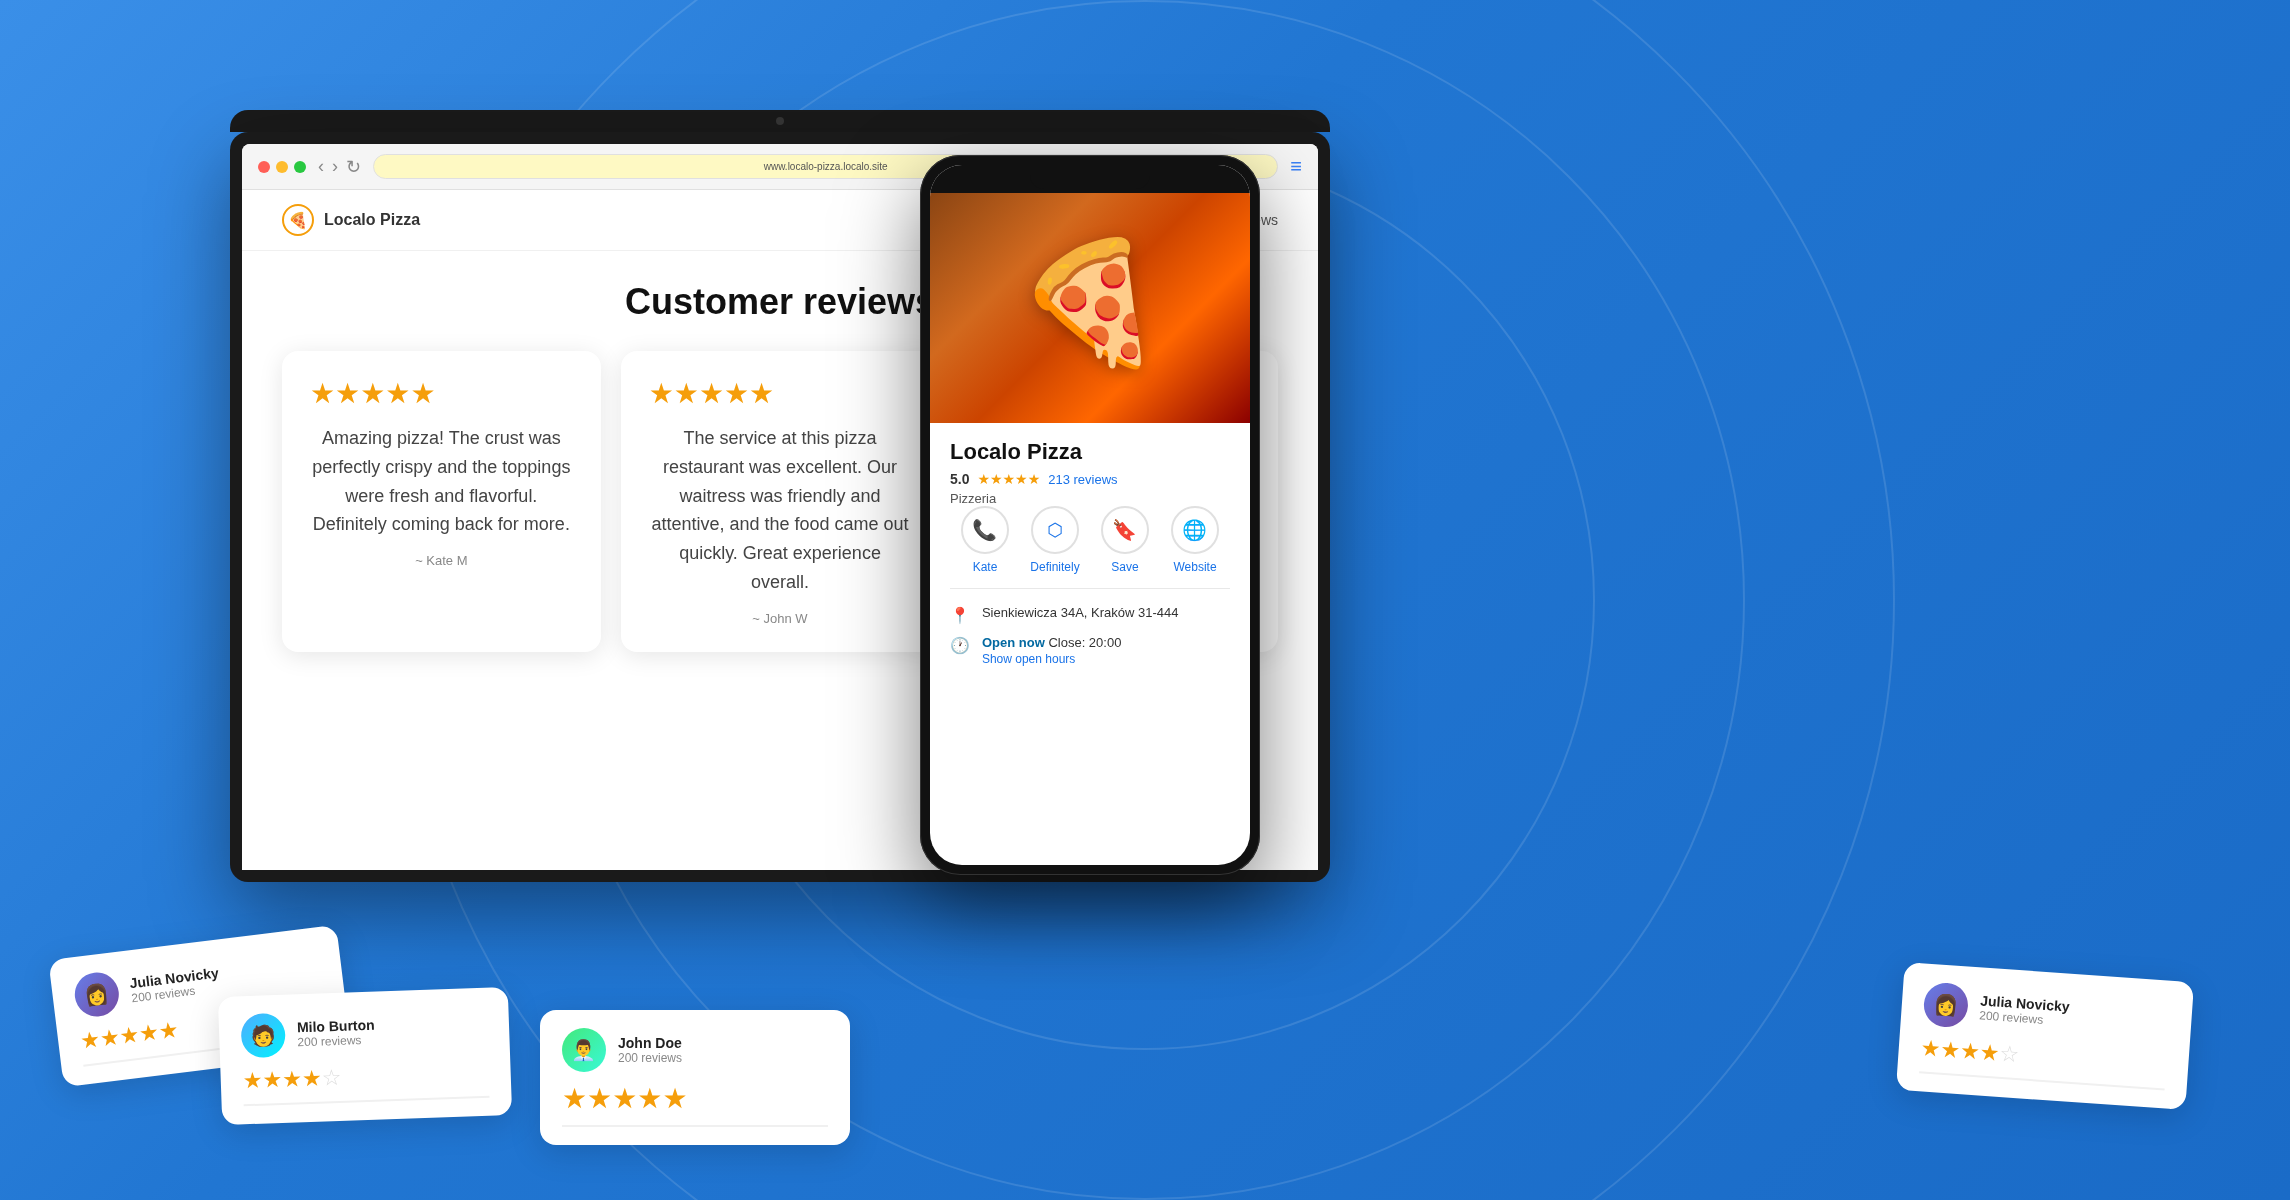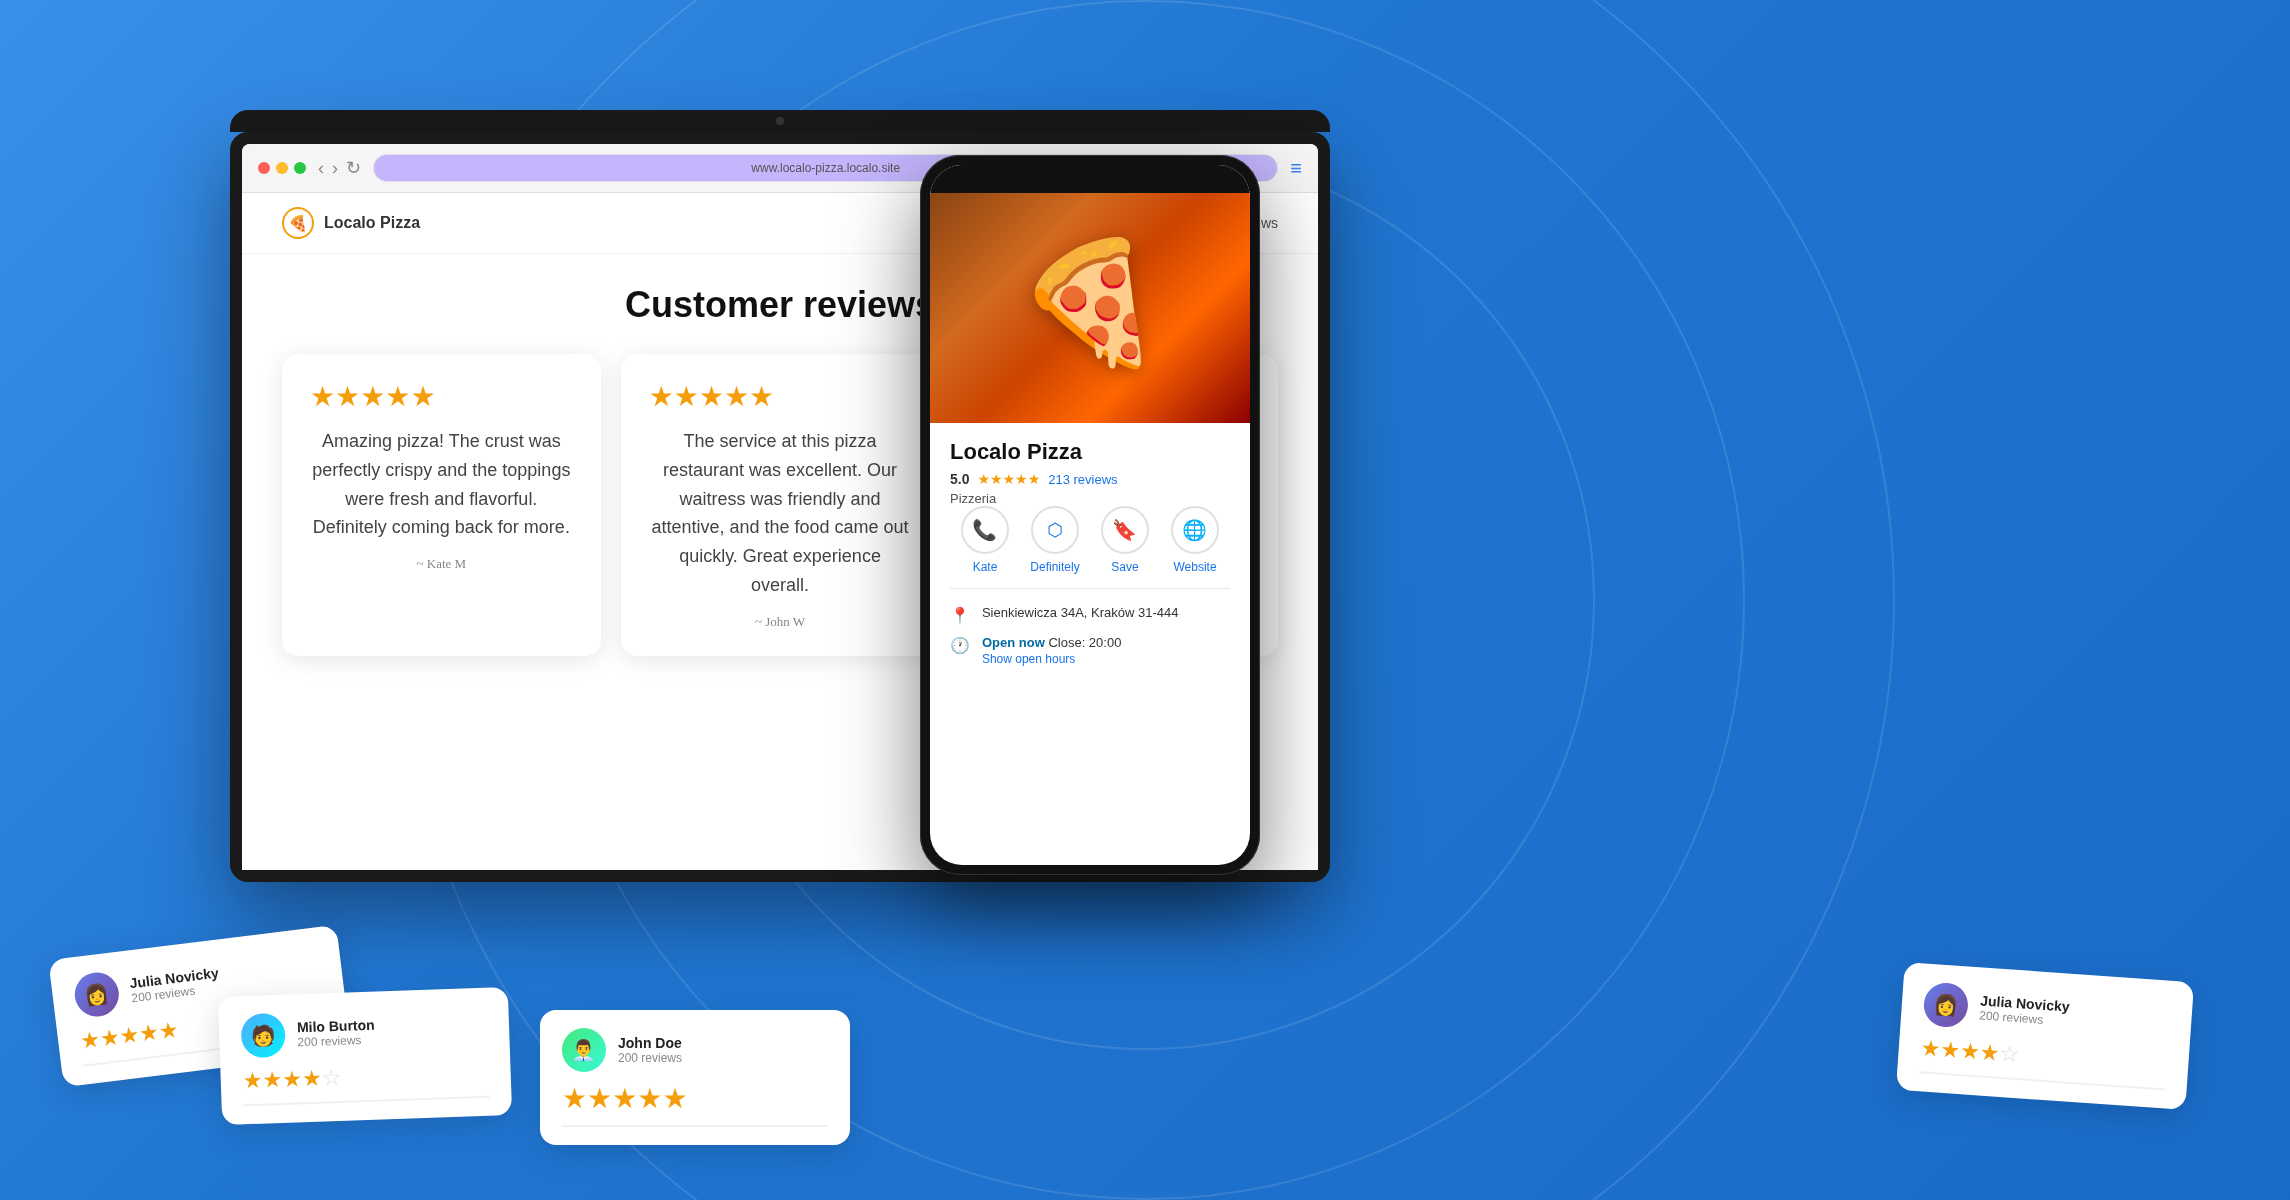--- a/index.html
+++ b/index.html
@@ -88,25 +88,25 @@
     .dot { width: 12px; height: 12px; border-radius: 50%; }
     .dot-red { background: #ff5f57; }
     .dot-yellow { background: #febc2e; }
     .dot-green { background: #28c840; }
     .browser-nav {
       display: flex; align-items: center; gap: 8px; color: #888; font-size: 18px;
     }
     .browser-nav span { cursor: pointer; }
     .browser-url {
       flex: 1;
-      background: #c4b5fd;
+      background: #fef9c3;
       border: 1px solid #e0e0e0;
       border-radius: 20px;
       padding: 6px 18px;
-      font-size: 12px;
+      font-size: 10px;
       color: #555;
       text-align: center;
     }
     .browser-menu { color: #3b82f6; font-size: 20px; }
 
     
     .website-content {
       flex: 1;
       overflow: hidden;
       background: #fff;
@@ -151,21 +151,21 @@
       box-shadow: 0 4px 24px rgba(0,0,0,0.1);
       padding: 26px 28px;
       flex: 1;
       min-width: 0;
     }
     .review-card:last-child {
       overflow: hidden;
     }
     .stars-row { font-size: 28px; color: #f59e0b; margin-bottom: 14px; }
     .review-text { font-size: 18px; color: #444; line-height: 1.6; text-align: center; margin-bottom: 14px; }
-    .review-author { font-size: 13px; color: #888; text-align: center; font-family: Liberation Serif, serif; }
+    .review-author { font-size: 13px; color: #888; text-align: center; }
 
     
     .phone {
       position: absolute;
       top: 155px;
       left: 920px;
       width: 340px;
       height: 720px;
       z-index: 10;
     }

